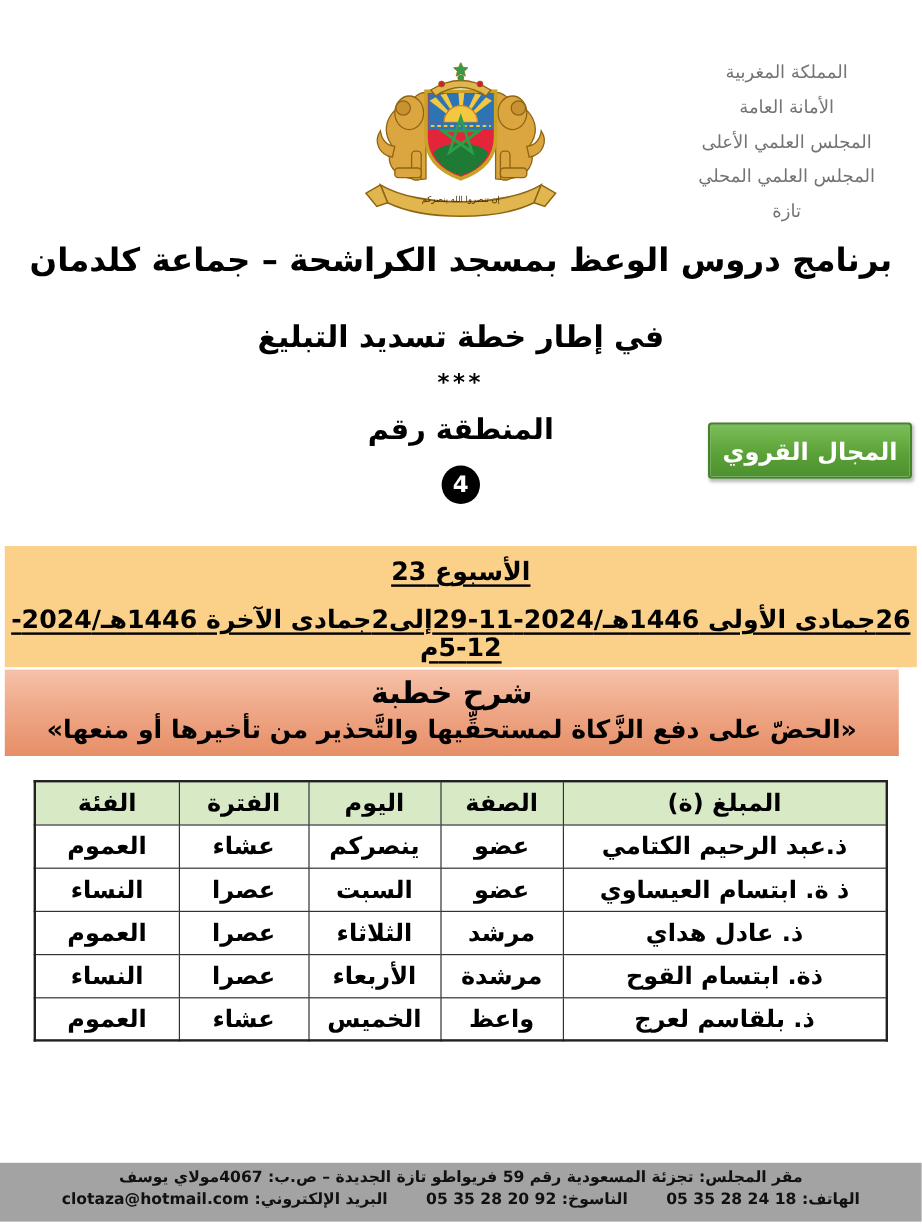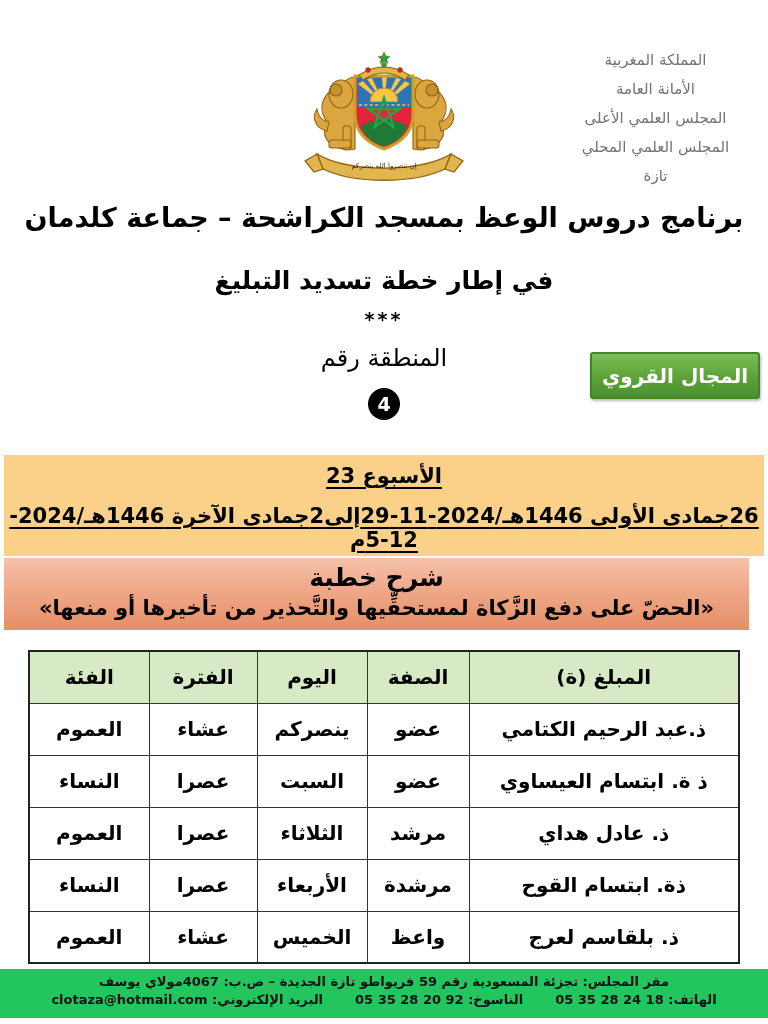--- a/index.html
+++ b/index.html
@@ -17,21 +17,21 @@
   .emblem { position:absolute; top:52px; left:299px; width:170px; height:132px; }
 
   
   .title-main { position:absolute; top:202px; left:0; right:0; text-align:center;
                 font-size:27px; font-weight:bold; direction:rtl; }
   .title-sub  { position:absolute; top:266px; left:0; right:0; text-align:center;
                 font-size:25px; font-weight:bold; direction:rtl; }
   .stars      { position:absolute; top:308px; left:0; right:0; text-align:center;
                 font-size:19px; font-weight:bold; letter-spacing:3px; }
   .zone-label { position:absolute; top:344px; left:0; right:0; text-align:center;
-                font-size:24px; font-weight:normal; direction:rtl; }
+                font-size:24px; font-weight:bold; direction:rtl; }
   .zone-circle{ position:absolute; top:388px; left:50%; transform:translateX(-50%);
                 width:32px; height:32px; border-radius:50%; background:#000; color:#fff;
                 font-size:19px; font-weight:bold; line-height:32px; text-align:center; }
 
   .area-badge { position:absolute; top:352px; right:8px; width:170px; height:47px;
                 background:linear-gradient(180deg,#7CBE58 0%,#5CA238 55%,#4C9130 100%);
                 border:2px solid #448429; border-radius:3px;
                 box-shadow:1px 2px 3px rgba(0,0,0,.28);
                 display:flex; align-items:center; justify-content:center;
                 color:#fff; font-size:20px; font-weight:bold; direction:rtl; }
@@ -49,28 +49,28 @@
                    background:linear-gradient(180deg,#F6C2AA 0%,#EFA888 45%,#E68E67 100%);
                    text-align:center; direction:rtl; }
   .sermon-line1 { padding-top:5px; font-size:25px; font-weight:bold; }
   .sermon-line2 { padding-top:4px; font-size:21px; font-weight:bold; }
 
   
   table.schedule { position:absolute; top:650px; left:28px; width:712px;
                    border-collapse:collapse; direction:rtl; table-layout:fixed;
                    border:2px solid #222; }
   .schedule th, .schedule td { border:1px solid #333; text-align:center;
-                   font-size:20px; font-weight:bold; height:52px; padding:0 4px; }
+                   font-size:20px; font-weight:bold; height:36px; padding:0 4px; }
   .schedule th { background:#D8E9C6; }
   .c0 { width:270px; } .c1 { width:102px; } .c2 { width:110px; }
   .c3 { width:108px; } .c4 { width:120px; }
 
   
   .footer { position:absolute; top:969px; left:0; right:0; height:49px;
-            background:#22c55e; text-align:center; direction:rtl; padding-top:5px; }
+            background:#a3a3a3; text-align:center; direction:rtl; padding-top:5px; }
   .footer-line1 { font-size:13px; font-weight:bold; color:#111; }
   .footer-line2 { margin-top:3px; display:flex; justify-content:center; gap:32px;
                   font-size:13px; font-weight:bold; color:#111; direction:rtl; }
   .footer-line2 .num { direction:ltr; unicode-bidi:isolate; }
 </style>
 </head>
 <body dir="rtl">
 
 <div class="page">
 

